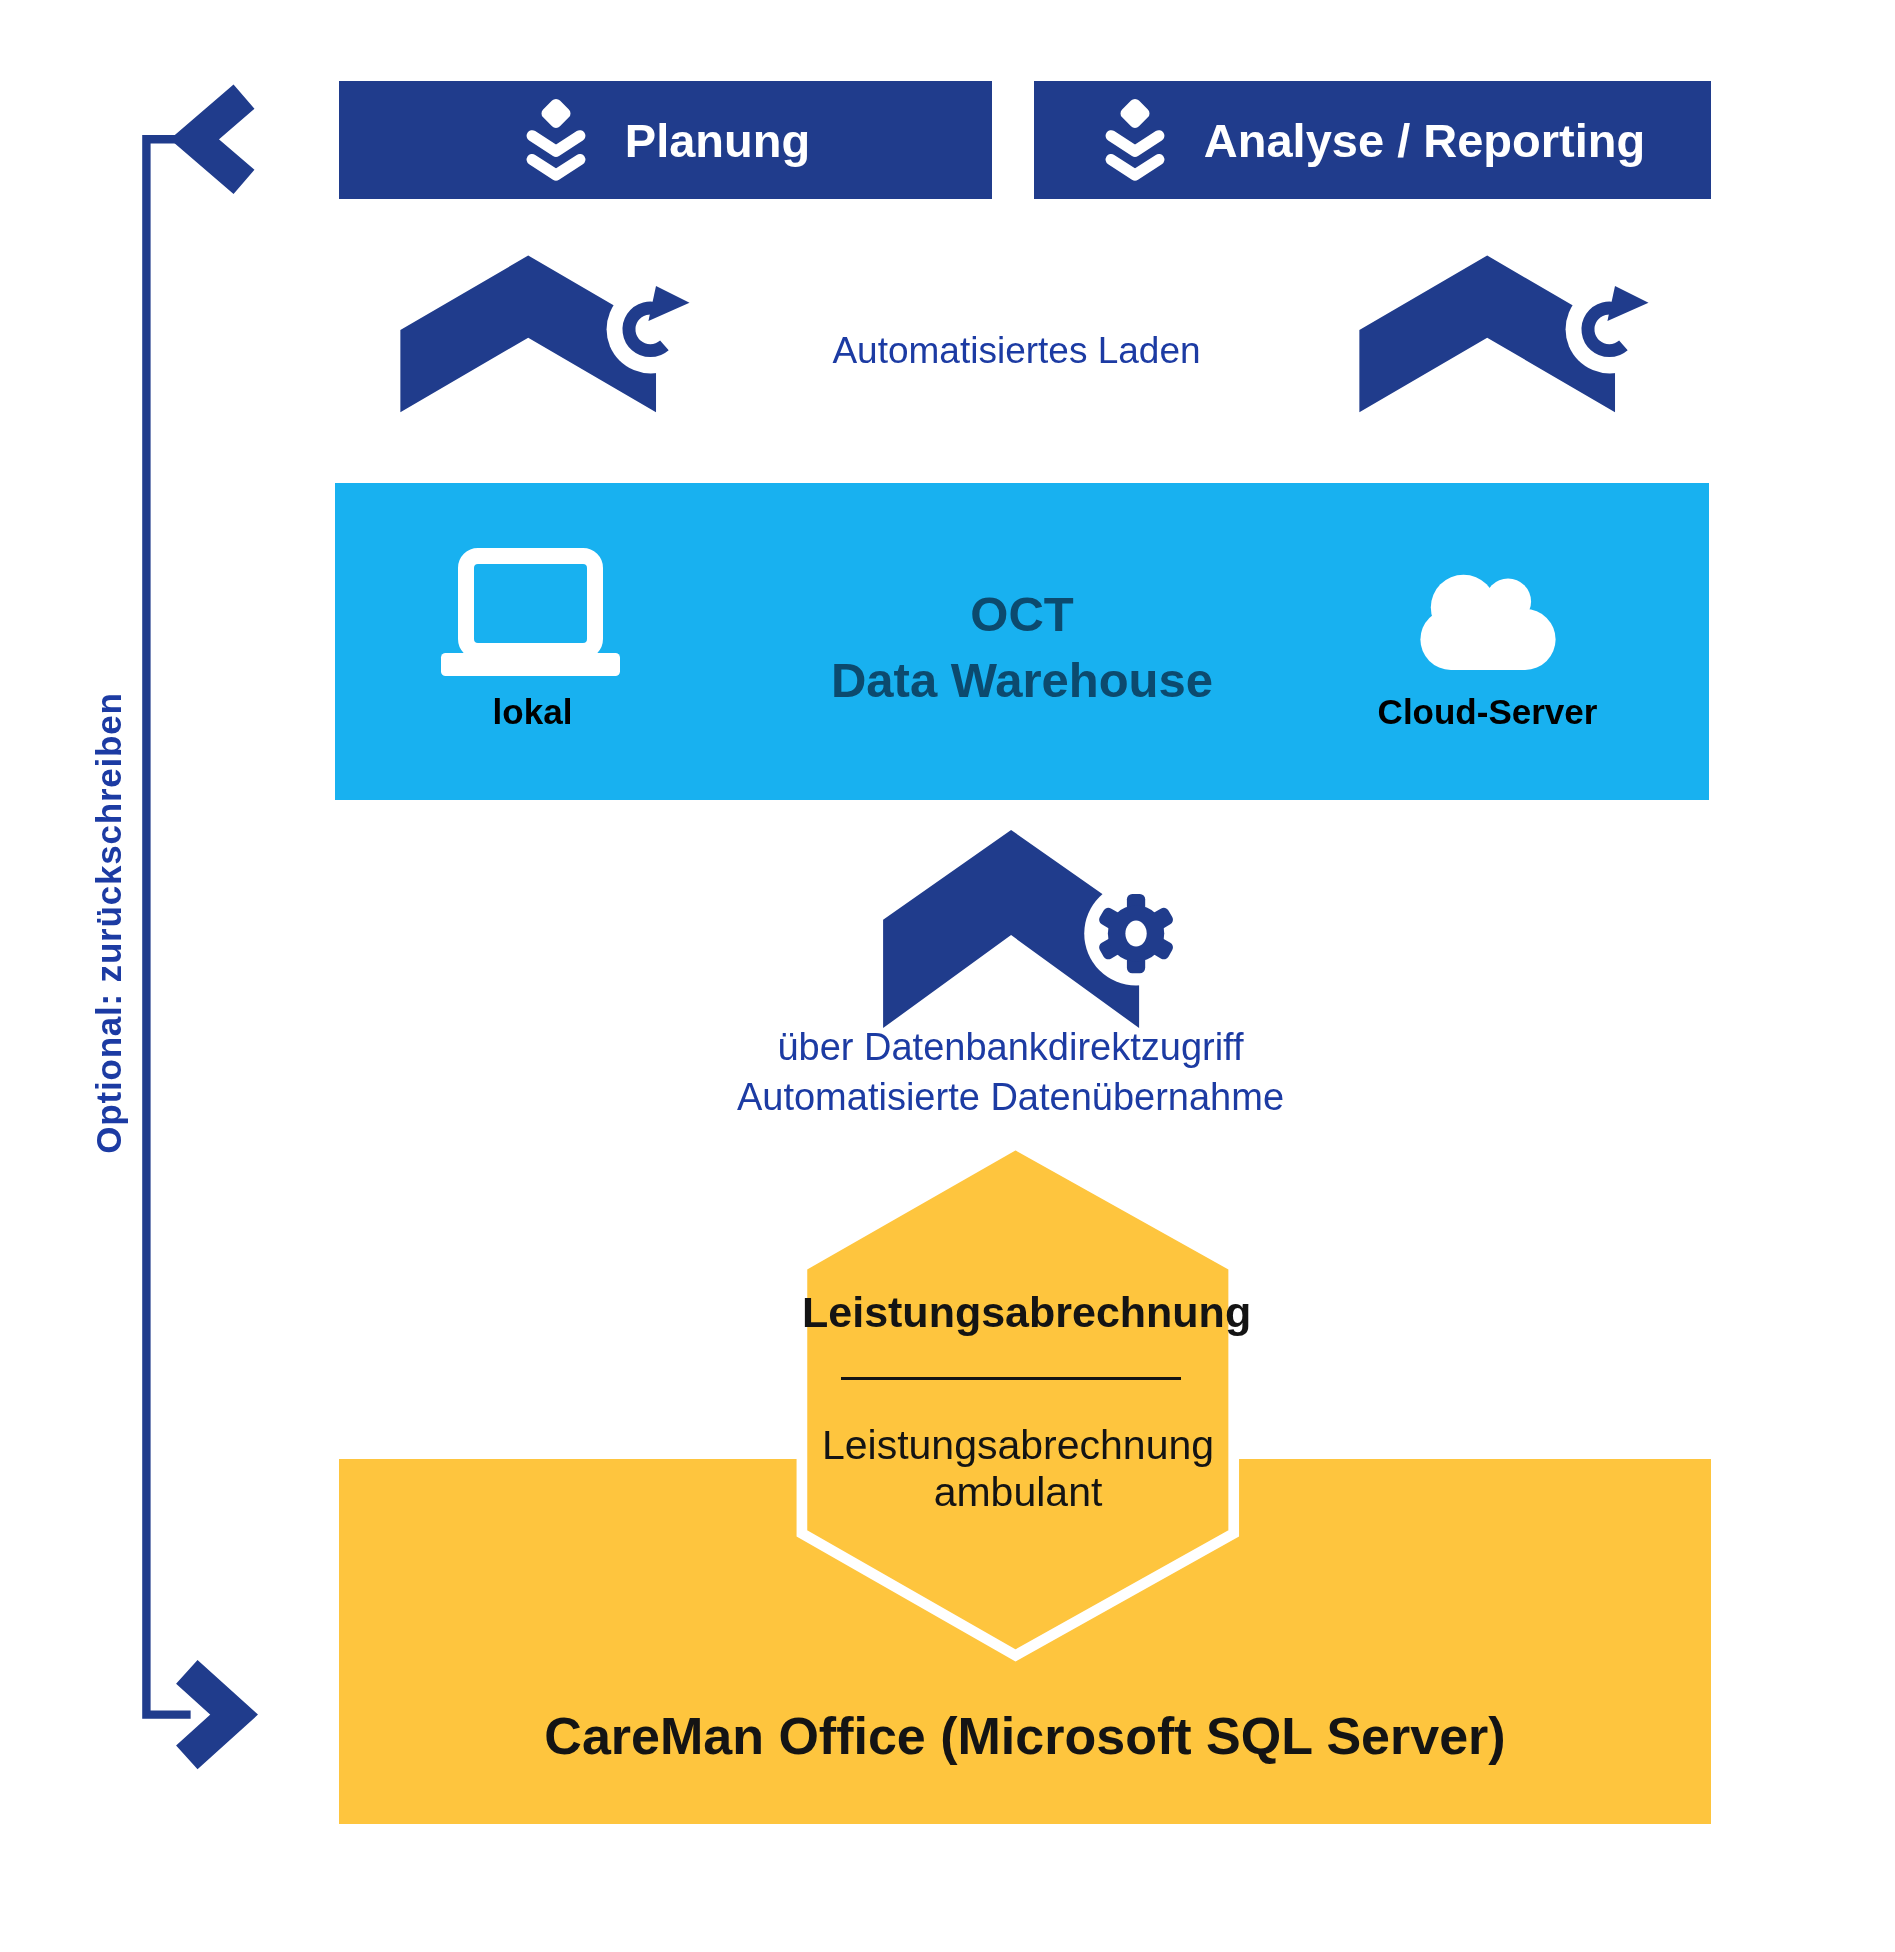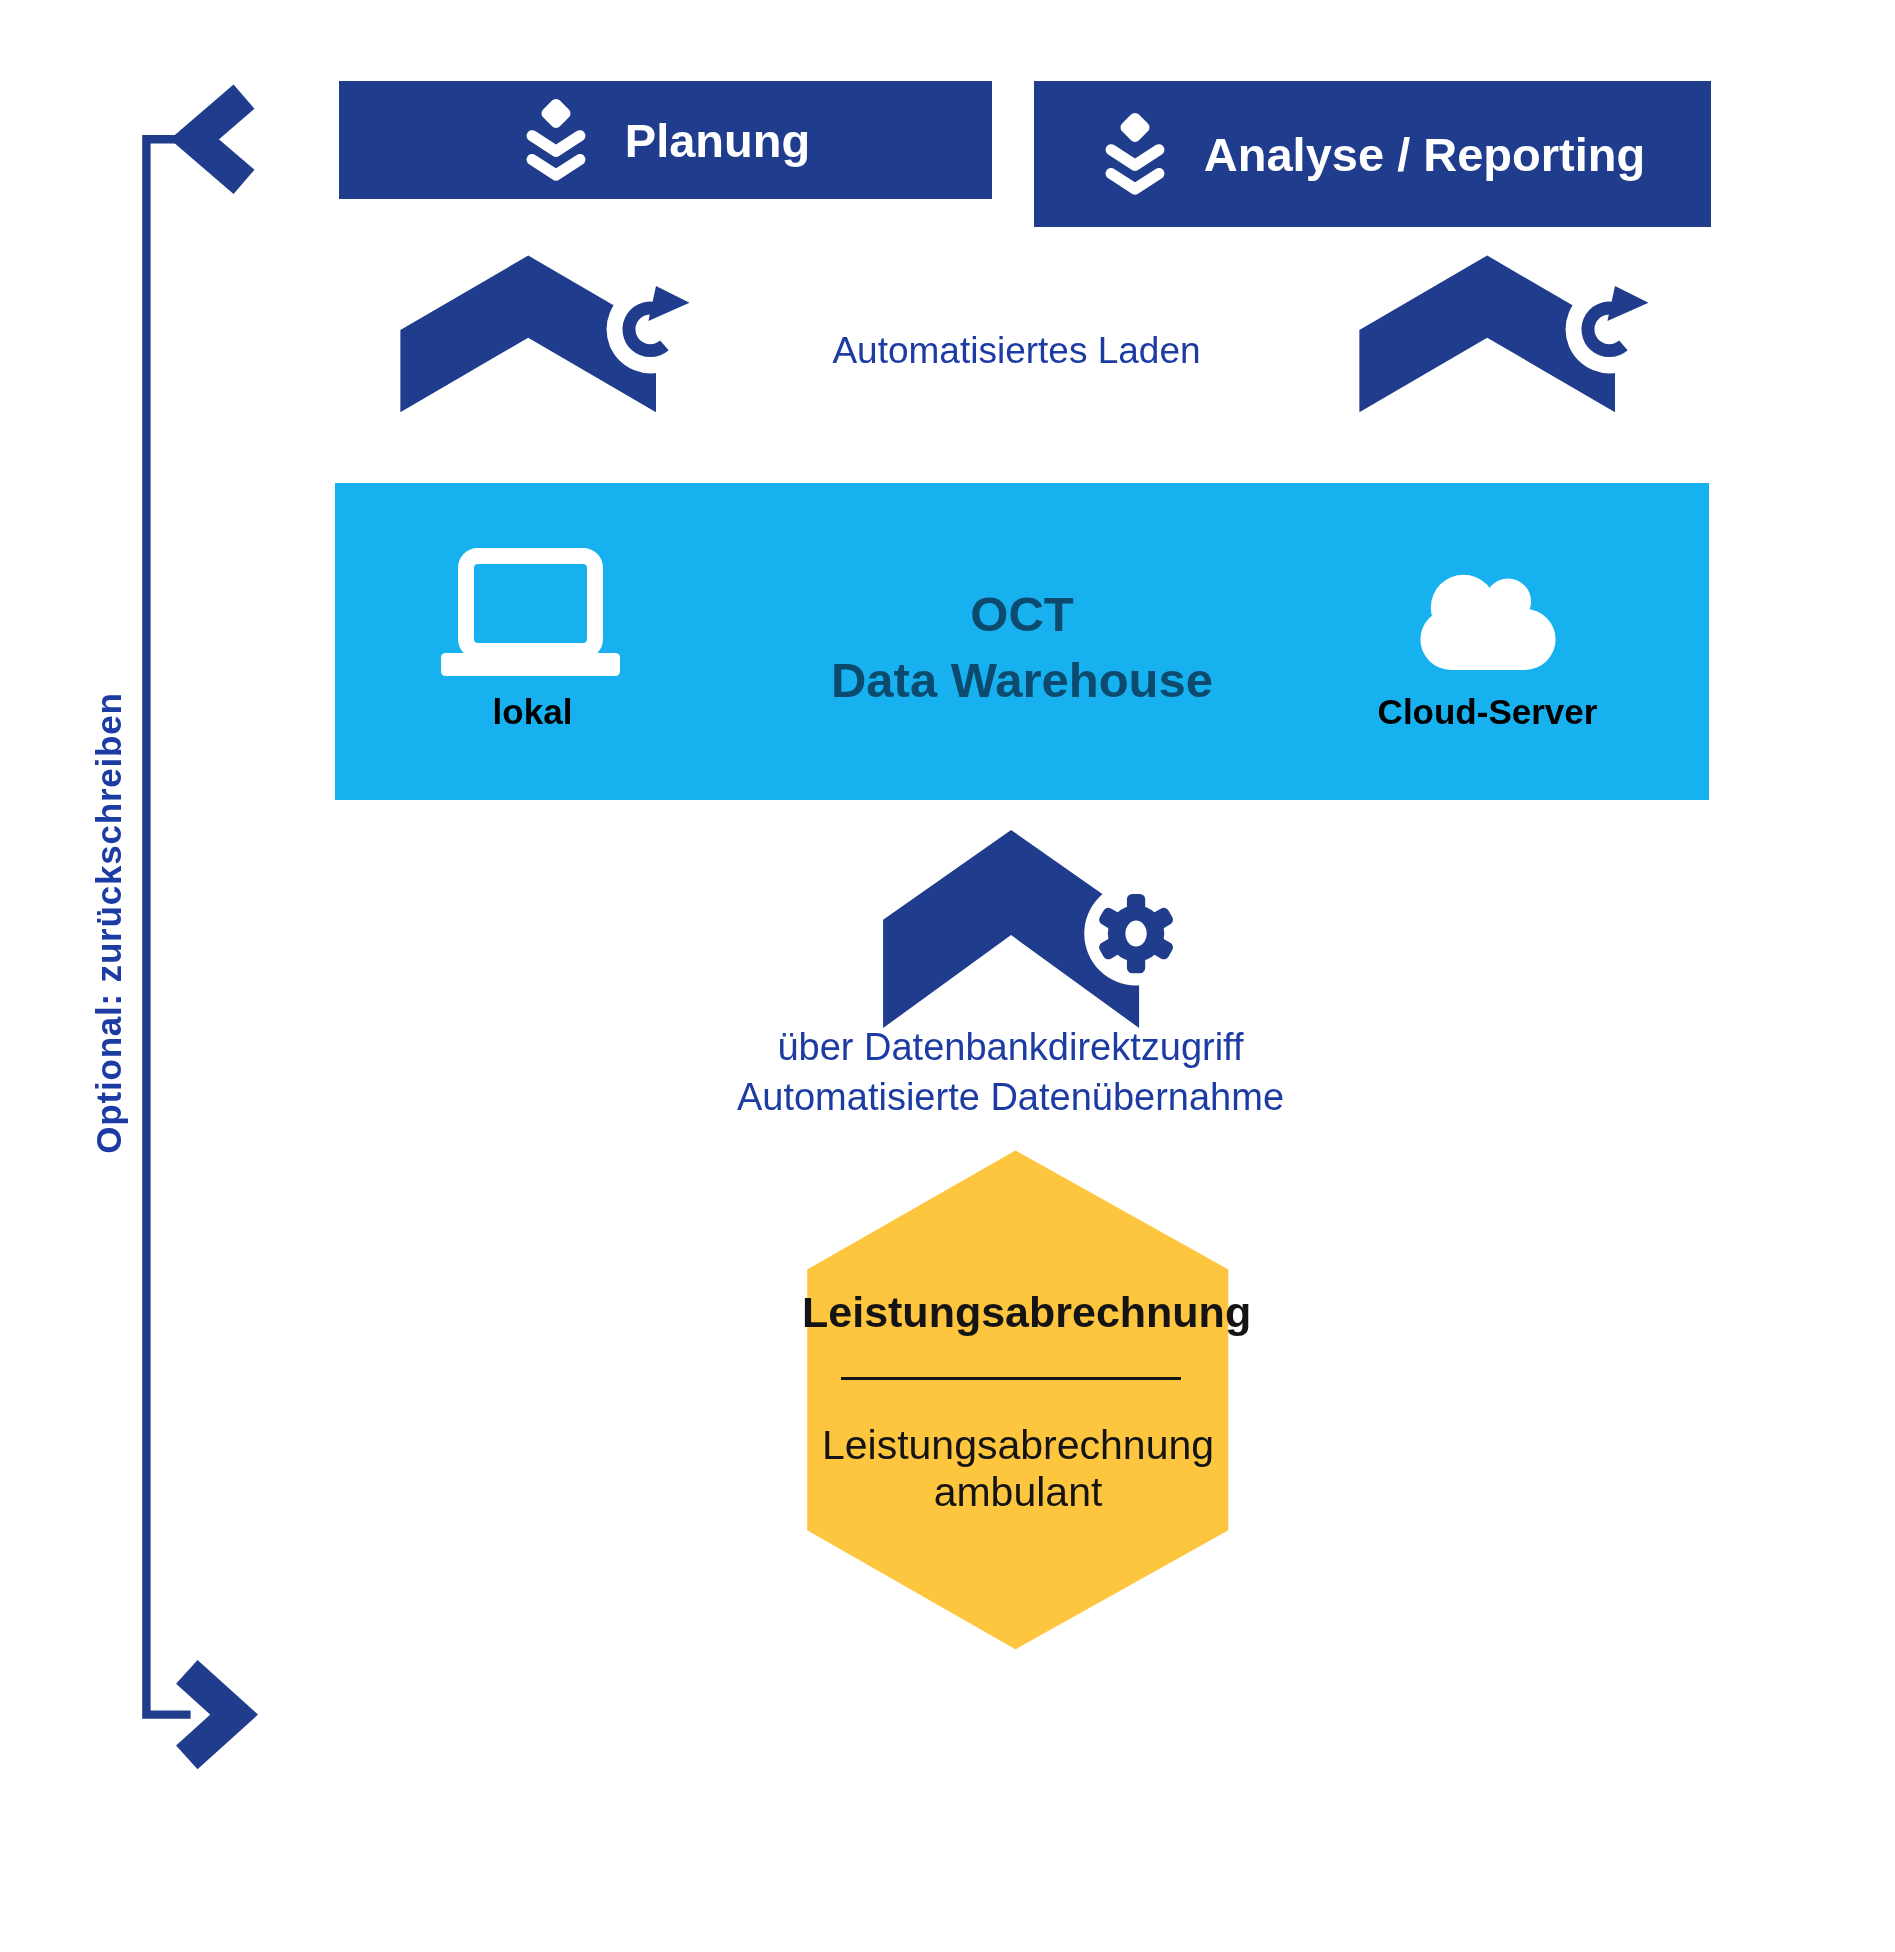--- a/index.html
+++ b/index.html
@@ -49,21 +49,21 @@
 
   <div class="banner" style="left:339px;top:81px;width:653px;height:118px">
     <svg width="70" height="88" viewBox="0 0 100 124">
       <rect x="33" y="7" width="34" height="34" rx="8" fill="#fff" transform="rotate(45 50 24)"></rect>
       <polyline points="16,56 50,78 84,56" fill="none" stroke="#fff" stroke-width="16" stroke-linecap="round" stroke-linejoin="round"></polyline>
       <polyline points="16,90 50,112 84,90" fill="none" stroke="#fff" stroke-width="16" stroke-linecap="round" stroke-linejoin="round"></polyline>
     </svg>
     <span class="banner-label">Planung</span>
   </div>
 
-  <div class="banner" style="left:1034px;top:81px;width:677px;height:146px">
+  <div class="banner" style="left:1034px;top:81px;width:677px;height:118px">
     <svg width="70" height="88" viewBox="0 0 100 124">
       <rect x="33" y="7" width="34" height="34" rx="8" fill="#fff" transform="rotate(45 50 24)"></rect>
       <polyline points="16,56 50,78 84,56" fill="none" stroke="#fff" stroke-width="16" stroke-linecap="round" stroke-linejoin="round"></polyline>
       <polyline points="16,90 50,112 84,90" fill="none" stroke="#fff" stroke-width="16" stroke-linecap="round" stroke-linejoin="round"></polyline>
     </svg>
     <span class="banner-label">Analyse / Reporting</span>
   </div>
 
   <svg class="abs" style="left:397px;top:254px" width="305" height="175" viewBox="0 0 400 230">
     <polygon points="4,100 172,2 340,100 340,208 172,110 4,208" fill="#203C8C"></polygon>
@@ -115,20 +115,23 @@
       <circle r="37"></circle>
       <ellipse rx="14" ry="17" fill="#fff"></ellipse>
     </g>
   </svg>
 
   <div class="caption" style="left:629px;top:1022px;width:763px;font-size:38px;line-height:50px">
     <div>über Datenbankdirektzugriff</div>
     <div>Automatisierte Datenübernahme</div>
   </div>
 
+  <div class="yellow-banner" style="left:339px;top:1459px;width:1372px;height:365px">
+    <div class="careman-label" style="top:247px">CareMan Office (Microsoft SQL Server)</div>
+  </div>
 
   <svg class="abs" style="left:0;top:0" width="1896" height="1953" viewBox="0 0 2485 2560">
     <polygon points="1331,1500 1617,1660 1617,2010 1331,2170 1051,2010 1051,1660" fill="#FEC53E" stroke="#ffffff" stroke-width="14"></polygon>
   </svg>
   <div class="hex-text" style="left:802px;top:1266px;width:432px;height:267px">
     <div class="hex-title">Leistungsabrechnung</div>
     <div class="hex-divider" style="left:39px;top:111px;width:340px"></div>
     <div class="hex-body">
       <div>Leistungsabrechnung</div>
       <div>ambulant</div>

